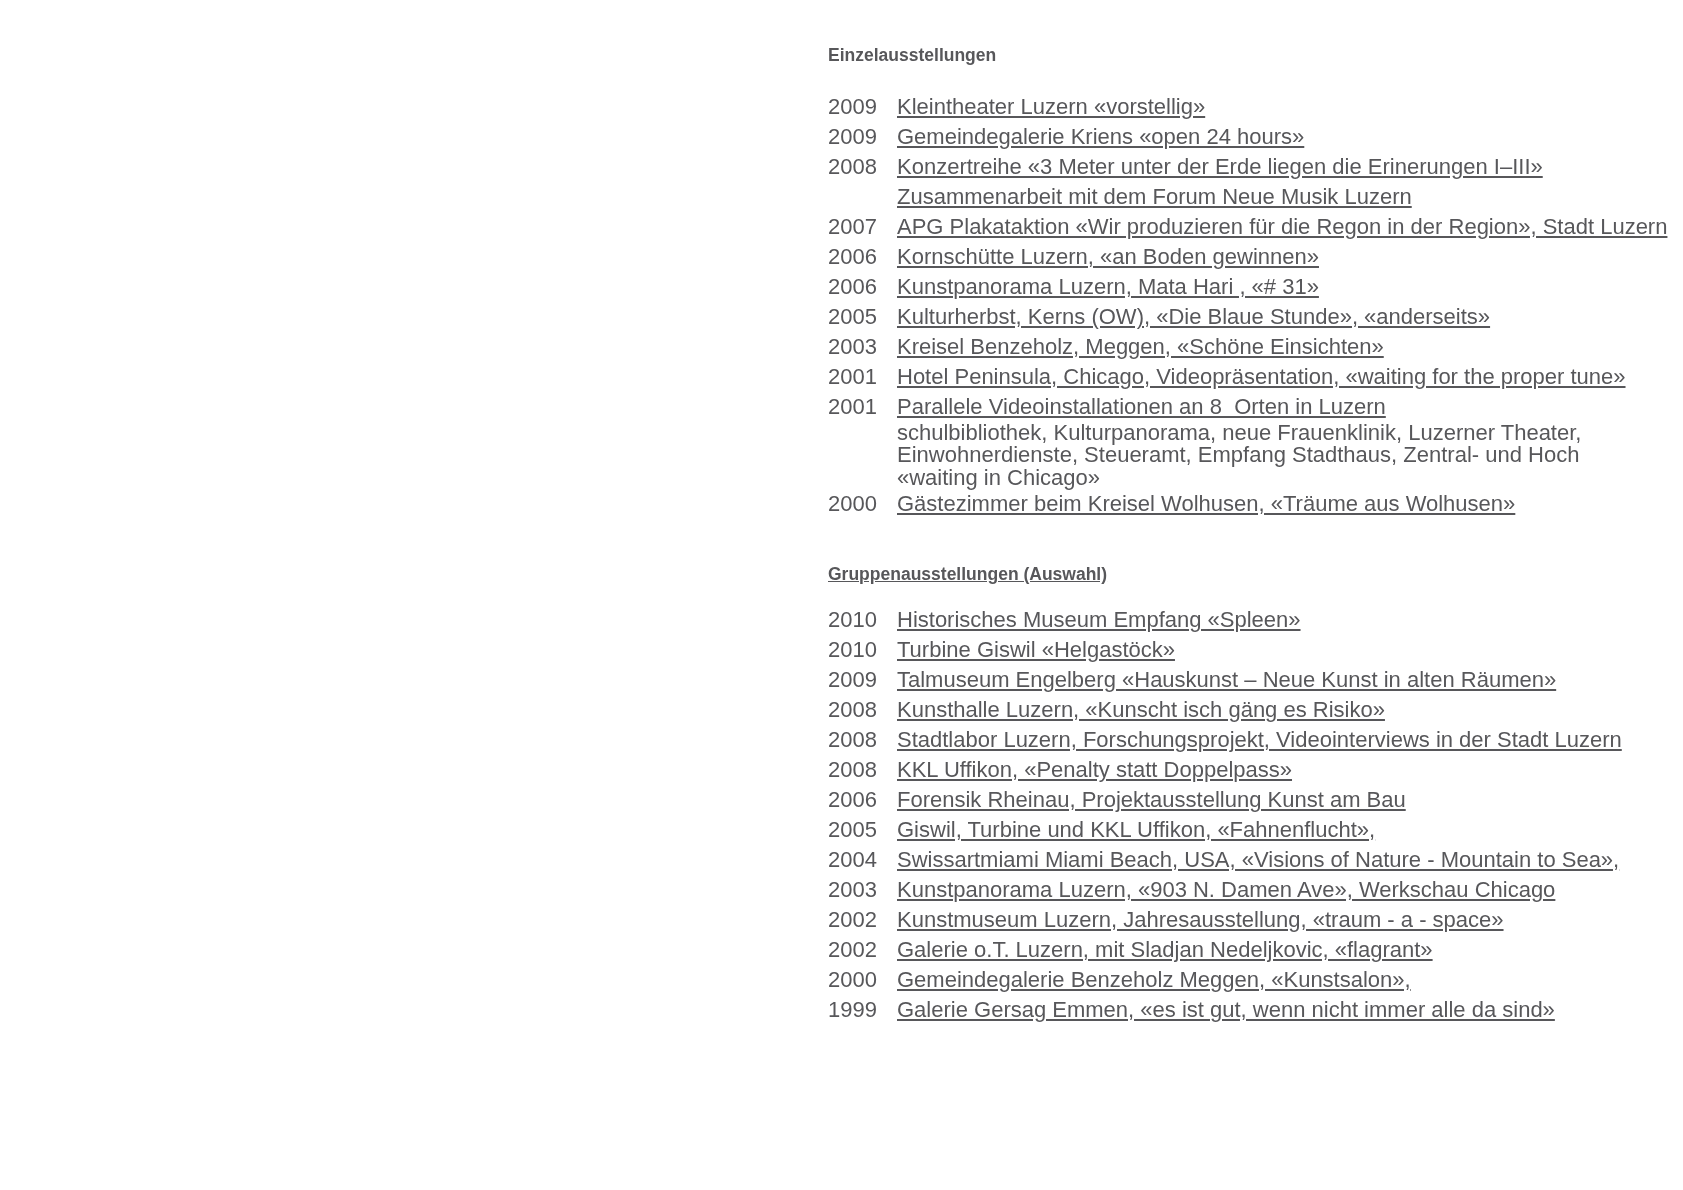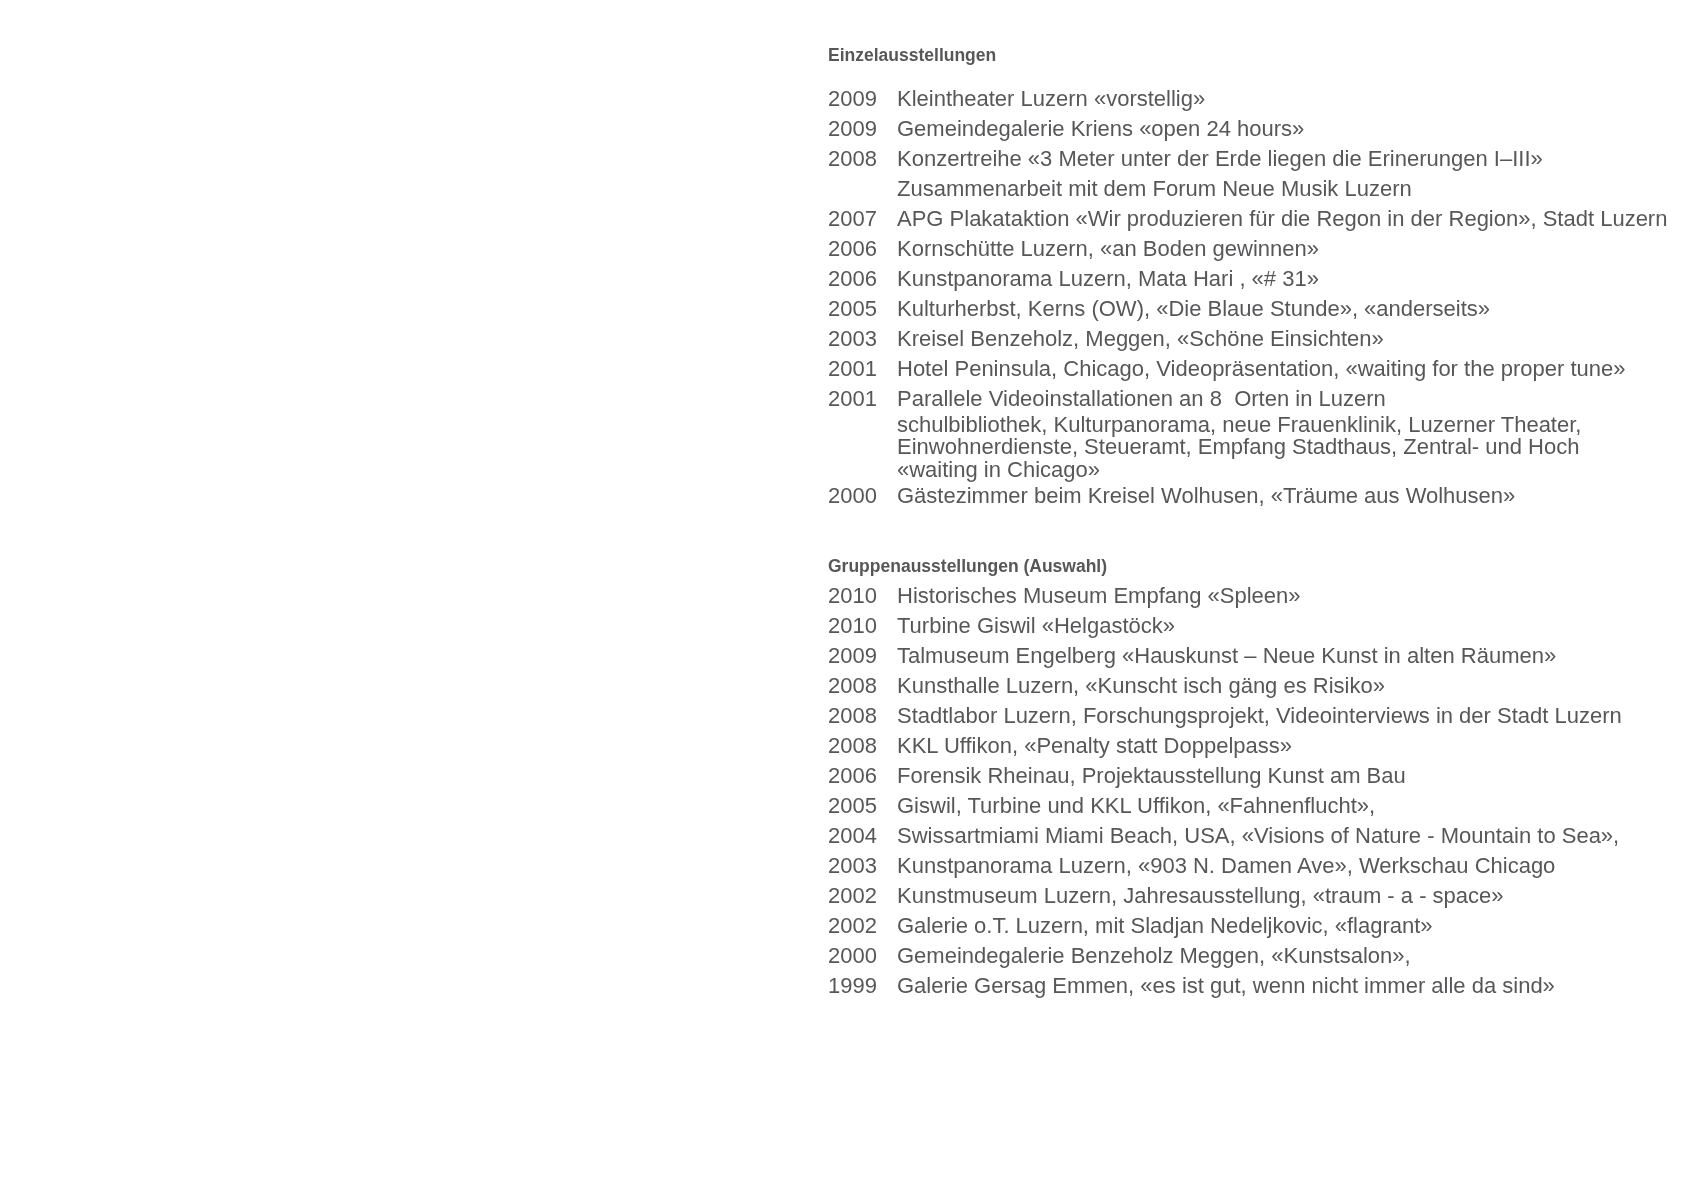--- a/index.html
+++ b/index.html
@@ -24,42 +24,43 @@
     top: 40px;
     width: 730px;
   }
   .section-title {
     font-size: 17.5px;
     font-weight: bold;
     line-height: 30px;
     margin: 0;
     white-space: pre;
   }
-  .section-0 .section-title { margin-bottom: 14px; }
+  .section-0 .section-title { margin-bottom: 22px; }
   .section-1 { margin-top: 40px; }
-  .section-1 .section-title { margin-bottom: 0; }
+  .section-1 .section-title { margin-bottom: 16px; text-decoration: underline; }
   .row {
     display: flex;
     align-items: flex-start;
     font-size: 22px;
   }
   .year {
     flex: 0 0 69px;
     width: 69px;
     line-height: 30px;
     white-space: pre;
   }
   .text {
     flex: 1 1 auto;
     min-width: 0;
   }
   .main-line {
     display: block;
     line-height: 30px;
     white-space: pre;
+    text-decoration: underline;
   }
   .sub-line {
     display: block;
     line-height: 22.4px;
     white-space: pre;
   }
   
   .text .sub-line:last-child { margin-bottom: 0; }
 </style>
 </head>

